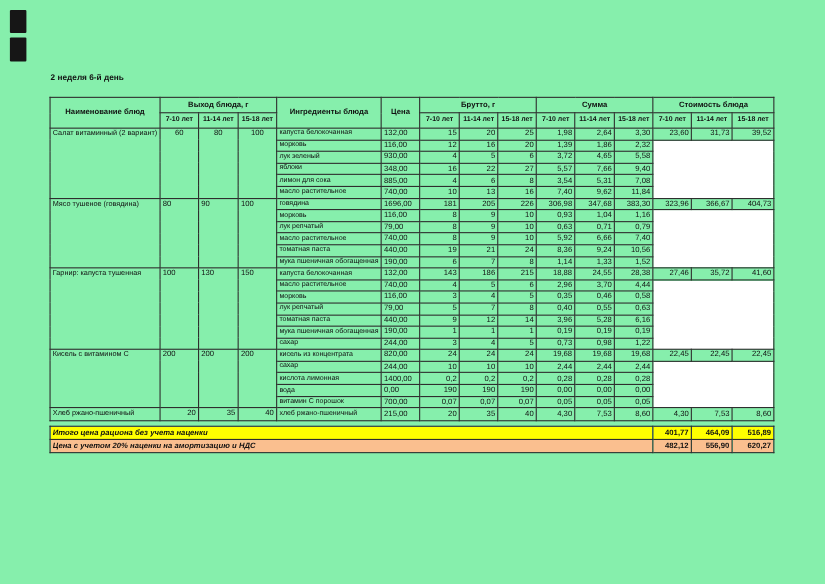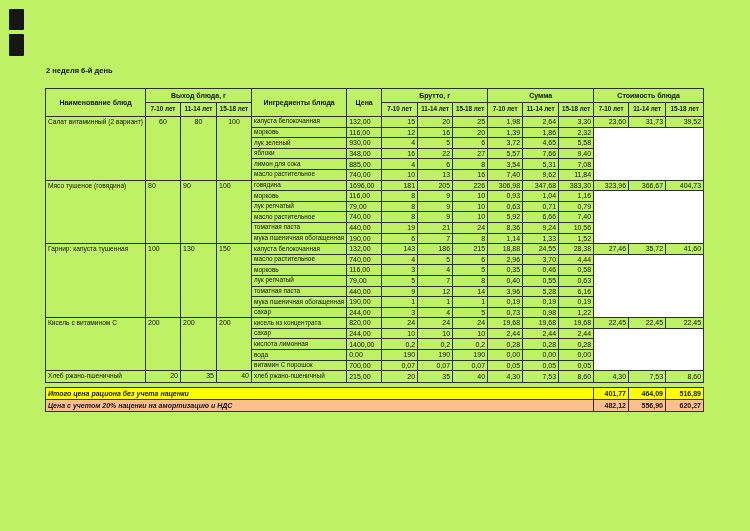--- a/index.html
+++ b/index.html
@@ -1,17 +1,17 @@
 <!DOCTYPE html>
 <html><head>
 <meta charset="utf-8">
 <style>
   html,body{margin:0;padding:0;}
   body{width:750px;height:531px;background:#ffffff;font-family:"Liberation Sans",sans-serif;position:relative;overflow:hidden;}
-  .page{position:absolute;left:0;top:0;width:750px;height:531px;background:#bef264;}
+  .page{position:absolute;left:0;top:0;width:750px;height:531px;background:#86efac;}
   .mark{position:absolute;background:#161616;border-radius:1px;}
   .title{position:absolute;left:46px;top:66px;font-size:7.5px;font-weight:bold;color:#111;}
   table{border-collapse:collapse;table-layout:fixed;}
   .main-table{position:absolute;left:45px;top:88px;}
   .totals-table{position:absolute;left:45px;top:387px;}
   td,th{border:1px solid #2e2e2e;padding:0 2px;font-size:7px;color:#111;height:9.6px;line-height:1.05;overflow:hidden;}
   thead th{font-weight:bold;text-align:center;height:13px;}
   th.age{font-size:6.3px;white-space:nowrap;padding:0 1px;}
   td.dish{font-size:6.6px;text-align:justify;vertical-align:top;padding-top:1px;line-height:1.15;}
   td.out{vertical-align:top;padding-top:1px;}

